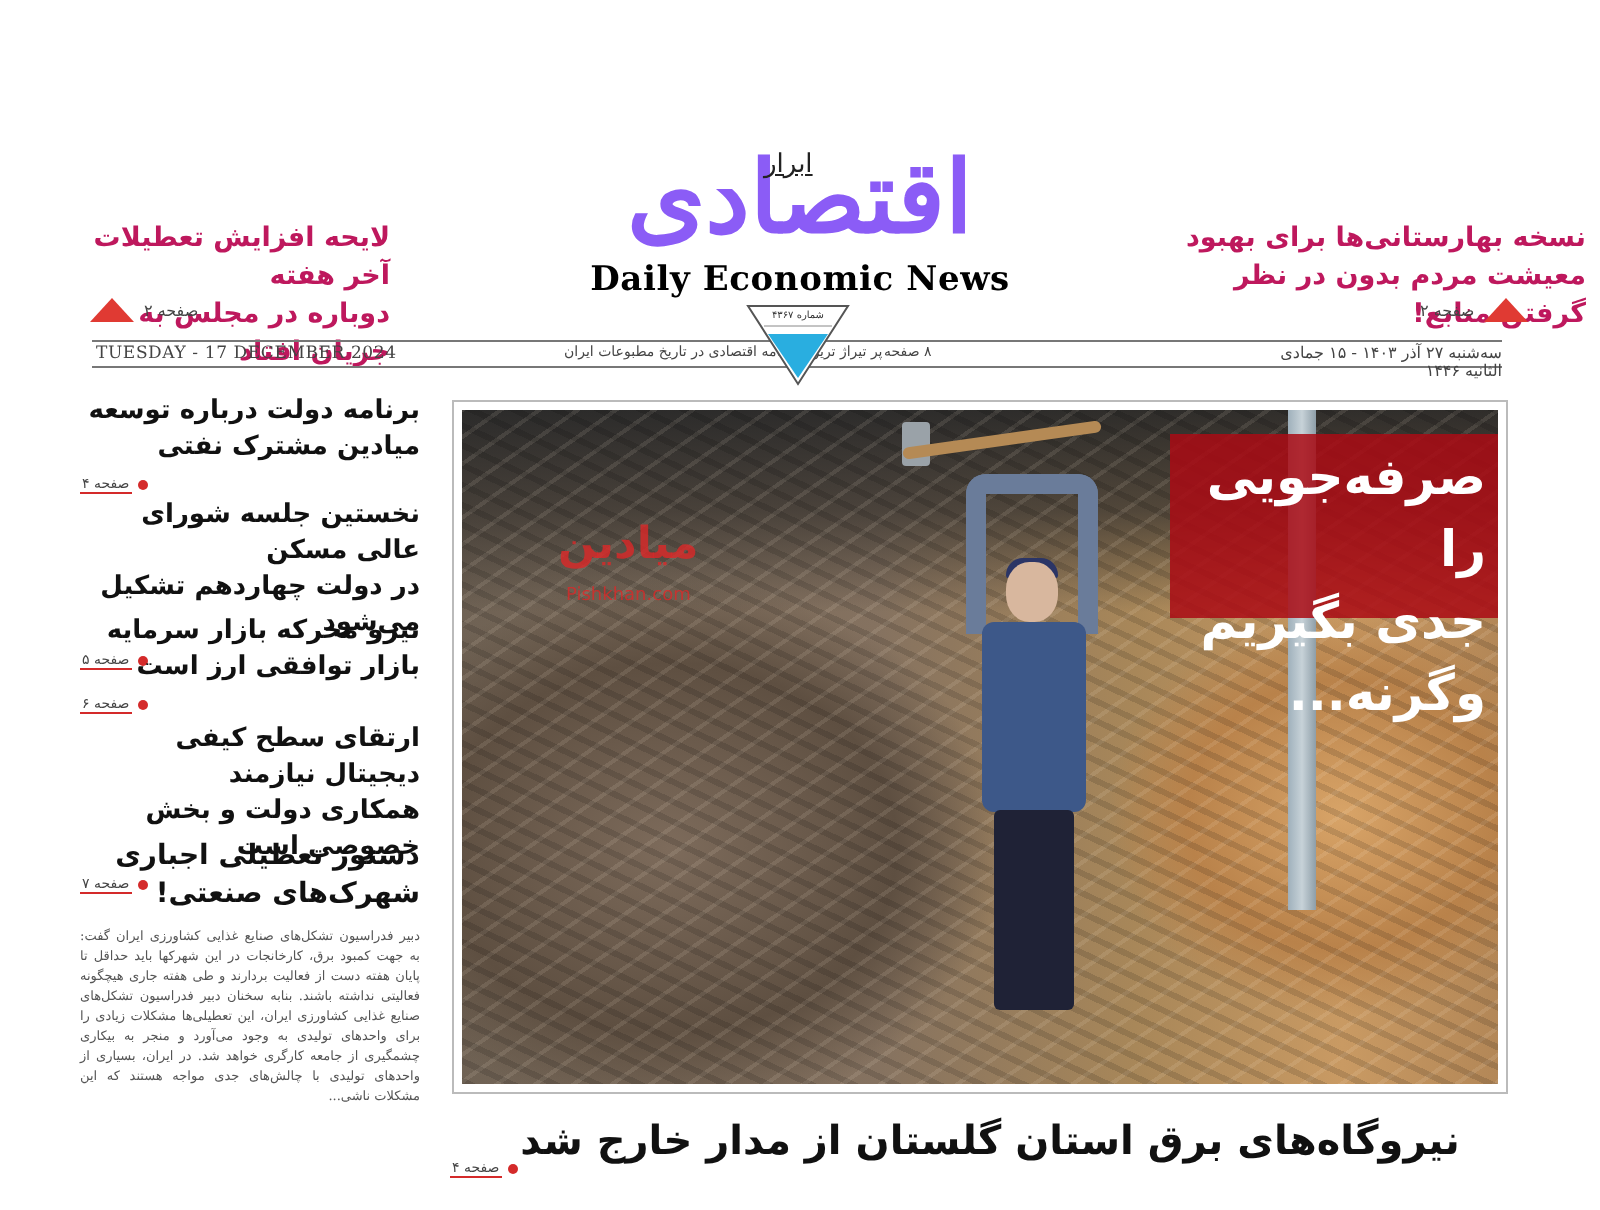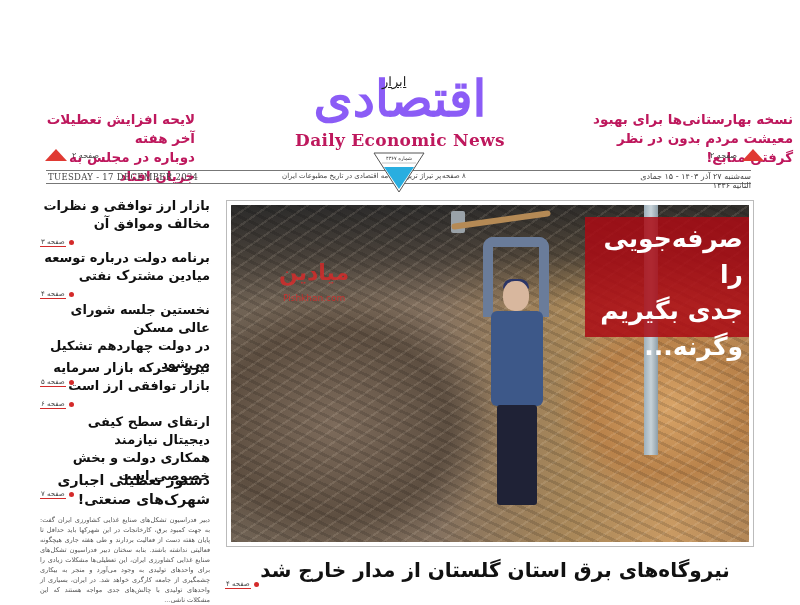--- a/index.html
+++ b/index.html
@@ -3,21 +3,21 @@
 <meta charset="utf-8">
 <style>
   * { box-sizing: border-box; margin: 0; padding: 0; }
   html, body { width: 800px; height: 605px; background: #ffffff; overflow: hidden; }
   body { position: relative; font-family: "DejaVu Sans", sans-serif; color: #111; }
 
   
   .masthead { position: absolute; left: 280px; top: 68px; width: 240px; height: 95px; text-align: center; }
   .logo-fa { position: absolute; left: 10px; top: 2px; width: 220px; font-family: "DejaVu Serif", serif; font-weight: bold; font-size: 50px; line-height: 58px; color: #8b5cf6; direction: rtl; letter-spacing: -2px; }
   .logo-small { position: absolute; left: 102px; top: 6px; font-family: "DejaVu Serif", serif; font-size: 13px; color: #222; direction: rtl; text-decoration: underline; }
-  .logo-en { position: absolute; left: 0; top: 62px; width: 240px; font-family: "DejaVu Serif", serif; font-weight: bold; font-size: 17px; color: #be185d; letter-spacing: 0.3px; }
+  .logo-en { position: absolute; left: 0; top: 62px; width: 240px; font-family: "DejaVu Serif", serif; font-weight: bold; font-size: 17px; color: #000000; letter-spacing: 0.3px; }
 
   
   .side-top { position: absolute; font-weight: bold; font-size: 13.5px; line-height: 19px; direction: rtl; text-align: right; color: #be185d; }
   .side-top.left { left: 40px; top: 110px; width: 155px; }
   .side-top.right { left: 575px; top: 110px; width: 218px; }
   .pageref-tri { position: absolute; display: flex; align-items: center; gap: 5px; font-size: 8px; color: #444; direction: rtl; }
   .tri { width: 0; height: 0; border-left: 11px solid transparent; border-right: 11px solid transparent; border-bottom: 12px solid #e03a33; }
 
   
   .datebar { position: absolute; left: 46px; top: 170px; width: 705px; height: 14px; border-top: 1px solid #777; border-bottom: 1px solid #777; }
@@ -58,21 +58,21 @@
   .man { position: absolute; left: 250px; top: 20px; width: 70px; height: 290px; }
   .man .arms { position: absolute; left: 2px; top: 12px; width: 66px; height: 80px; border: 10px solid #6a7c9a; border-bottom: none; border-radius: 10px 10px 0 0; }
   .man .head { position: absolute; left: 22px; top: 56px; width: 26px; height: 30px; background: #d8b79e; border-radius: 45%; }
   .man .cap { position: absolute; left: 22px; top: 54px; width: 26px; height: 10px; background: #2b3566; border-radius: 12px 12px 2px 2px; }
   .man .vest { position: absolute; left: 10px; top: 86px; width: 52px; height: 95px; background: #3d5889; border-radius: 6px; }
   .man .legs { position: absolute; left: 16px; top: 180px; width: 40px; height: 100px; background: #1f2236; border-radius: 3px; }
   .axe { position: absolute; left: 220px; top: 12px; width: 100px; height: 6px; background: #b58a55; transform: rotate(-8deg); border-radius: 3px; }
   .axe-head { position: absolute; left: 220px; top: 6px; width: 14px; height: 22px; background: #9aa2a8; border-radius: 2px; }
   .watermark { position: absolute; left: 48px; top: 55px; color: rgba(220,40,40,0.8); font-size: 22px; font-weight: bold; direction: rtl; }
   .watermark-en { position: absolute; left: 52px; top: 88px; color: rgba(220,40,40,0.8); font-size: 9px; }
-  .overlay-box { position: absolute; left: 354px; top: 12px; width: 164px; height: 120px; background: rgba(170,10,20,0.85); padding: 4px 6px; }
+  .overlay-box { position: absolute; left: 354px; top: 12px; width: 164px; height: 92px; background: rgba(170,10,20,0.85); padding: 4px 6px; }
   .overlay-box div { color: #fff; font-weight: bold; font-size: 25px; line-height: 36px; direction: rtl; text-align: right; }
 
   
   .main-headline { position: absolute; left: 230px; top: 558px; width: 530px; text-align: center; font-weight: bold; font-size: 20px; direction: rtl; color: #111; }
   .main-pref { position: absolute; left: 225px; top: 575px; }
 </style>
 </head>
 <body>
 
 <div class="masthead">
@@ -109,30 +109,20 @@
 <div class="badge">
   <svg viewBox="0 0 54 43">
     <polygon points="2,2 52,2 27,41" fill="#ffffff" stroke="#555" stroke-width="1"></polygon>
     <polygon points="12,16 42,16 27,38" fill="#29aee0"></polygon>
     <line x1="10" y1="12" x2="44" y2="12" stroke="#888" stroke-width="0.5"></line>
   </svg>
   <span class="issue">شماره ۴۳۶۷</span>
 </div>
 
 <div class="left-col">
-  <div class="story" style="height:52px;">
-    <h3>
-        <div>بازار ارز توافقی و نظرات</div>
-        <div>مخالف وموافق آن</div>
-      </h3>
-    <div class="pref">
-        <span class="lbl">صفحه ۳</span>
-        <span class="dot"></span>
-      </div>
-  </div>
   <div class="story" style="height:52px;">
     <h3>
         <div>برنامه دولت درباره توسعه</div>
         <div>میادین مشترک نفتی</div>
       </h3>
     <div class="pref">
         <span class="lbl">صفحه ۴</span>
         <span class="dot"></span>
       </div>
   </div>

